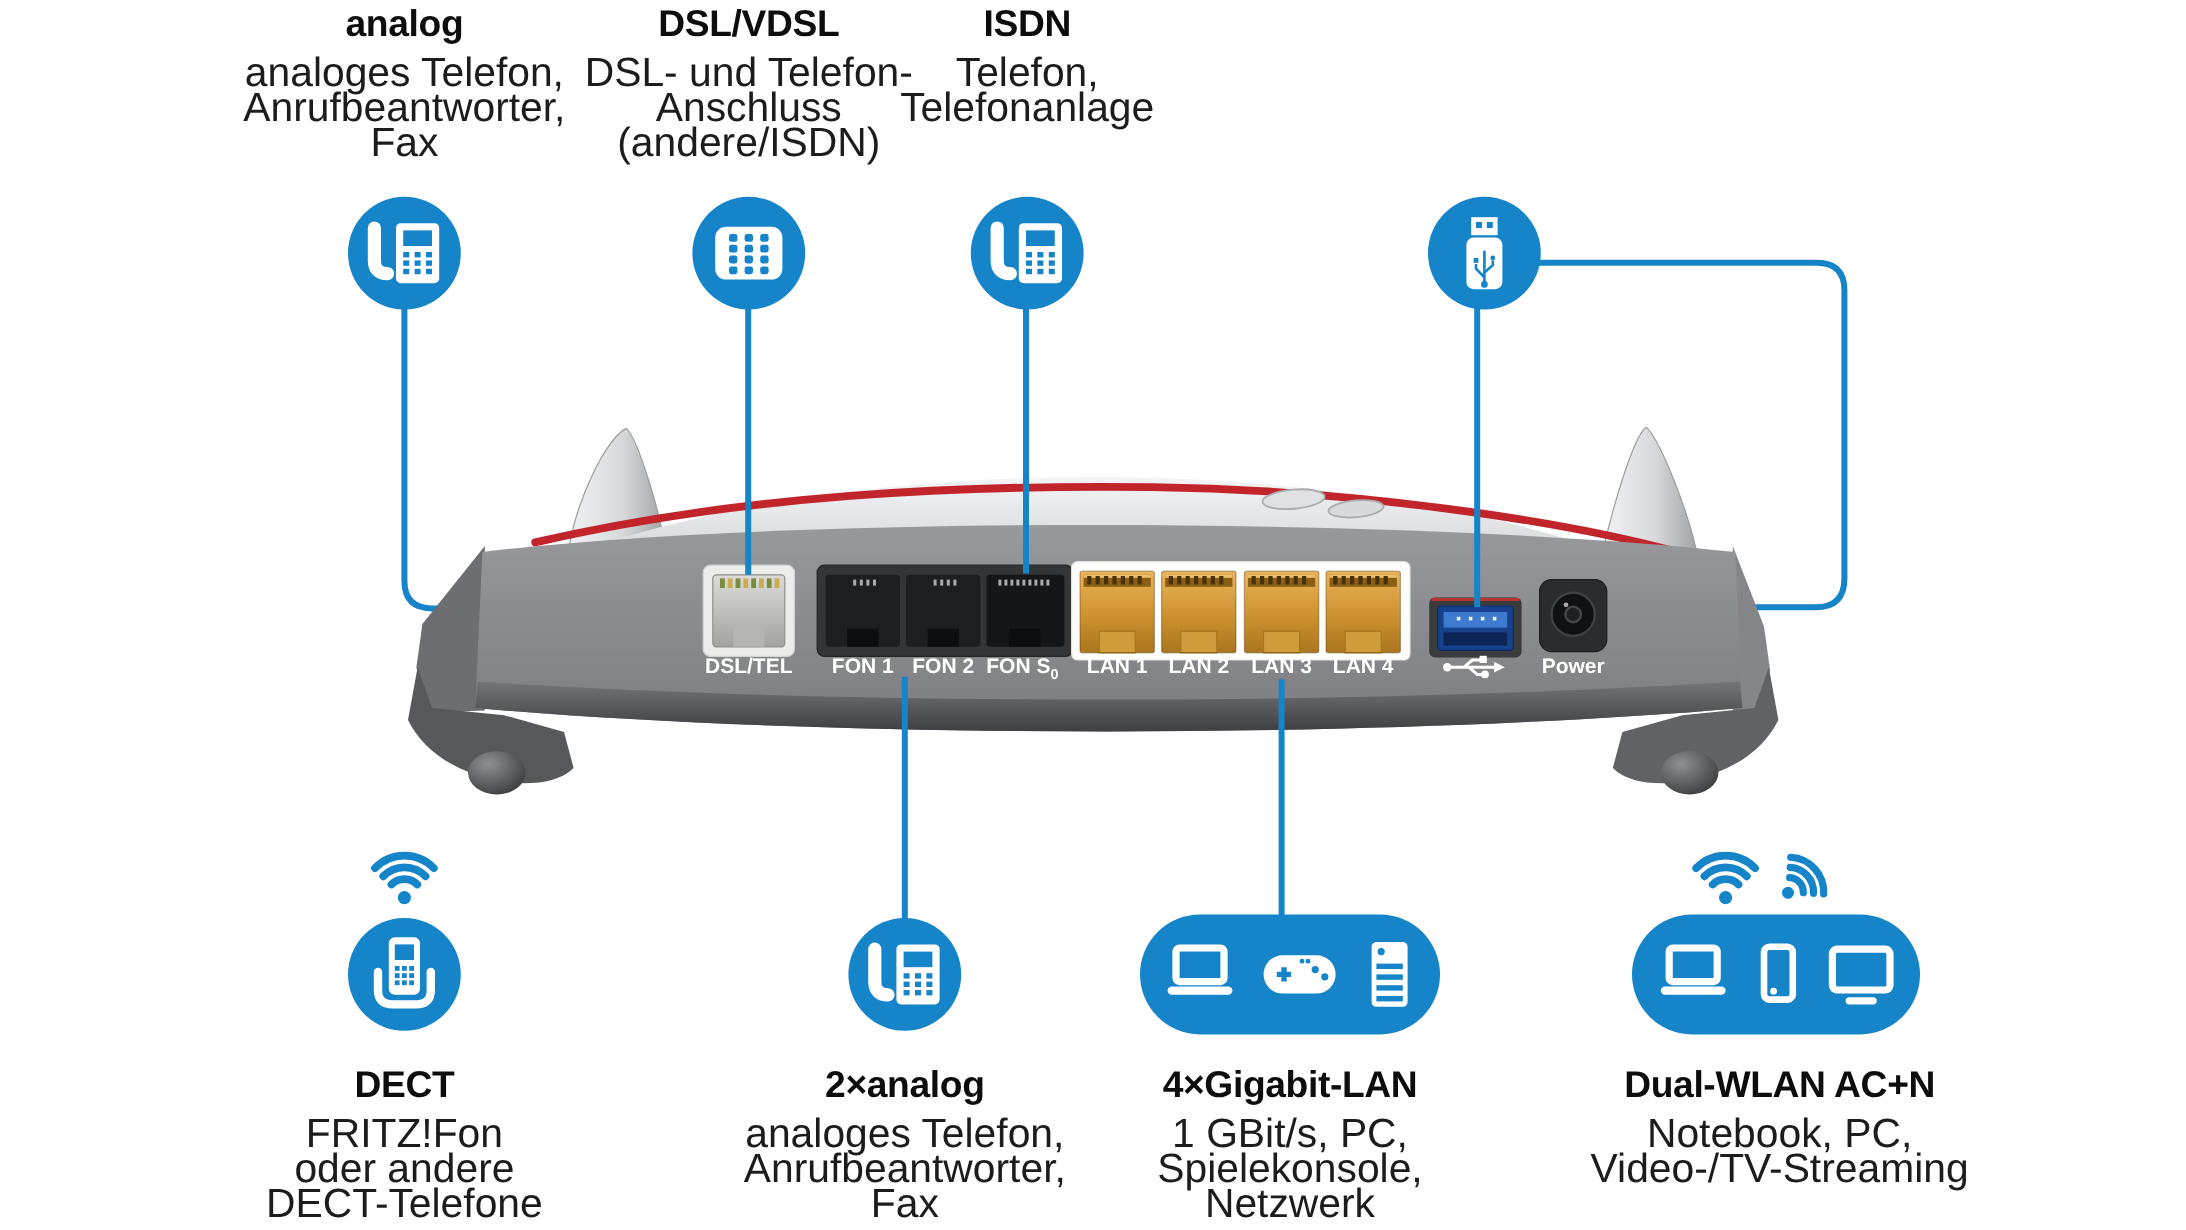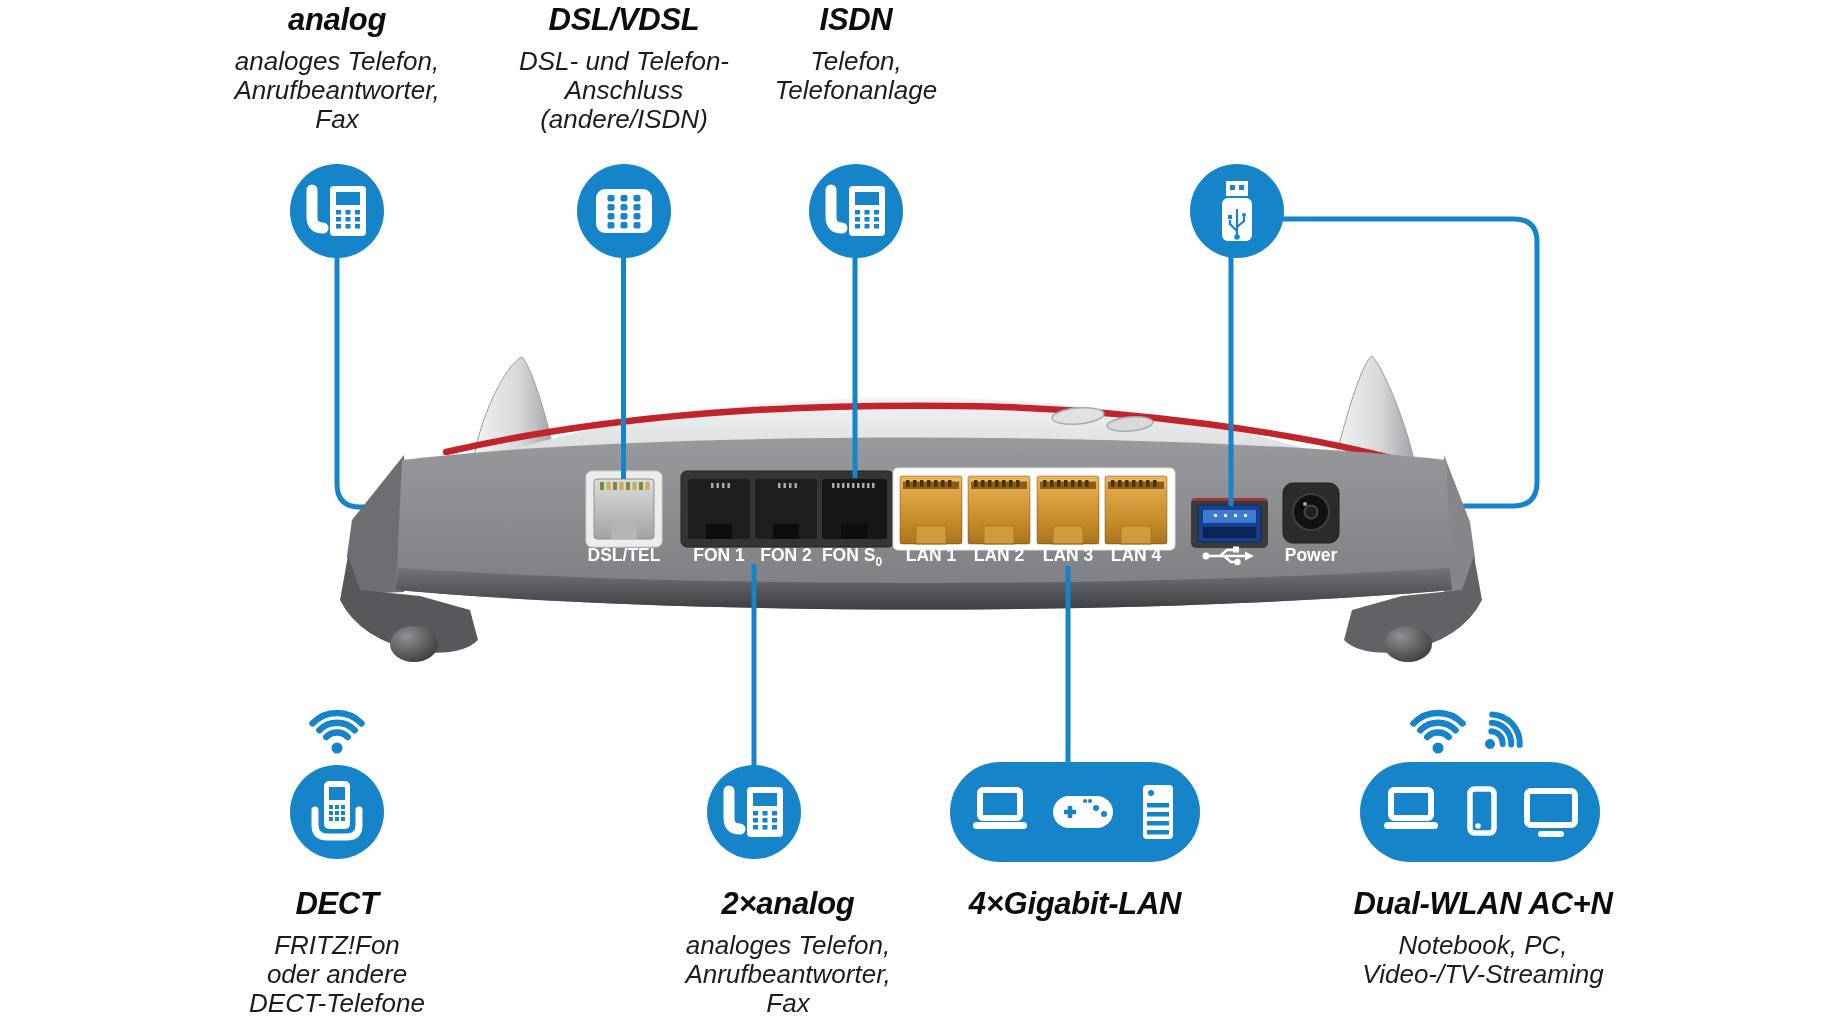--- a/index.html
+++ b/index.html
@@ -1,23 +1,23 @@
 <!DOCTYPE html>
 <html><head>
 <meta charset="utf-8">
 <style>
   html,body{margin:0;padding:0;background:#ffffff;}
   #canvas{
     position:relative;width:1822px;height:1025px;background:#ffffff;
     font-family:"Liberation Sans", sans-serif;overflow:hidden;
   }
   svg.layer{position:absolute;left:0;top:0;width:1822px;height:1025px;}
-  .col{position:absolute;text-align:center;color:#161616;transform:translateX(-50%);font-style:italic;}
+  .col{position:absolute;text-align:center;color:#161616;transform:translateX(-50%);}
   .col h2{margin:0;font-size:31px;font-weight:bold;color:#0d0d0d;letter-spacing:-0.3px;}
-  .col .desc{margin-top:9px;font-size:26px;line-height:29px;color:#1c1c1c;}
+  .col .desc{margin-top:9px;font-size:34px;line-height:29px;color:#1c1c1c;}
   .icon-circle{
     position:absolute;width:94px;height:94px;border-radius:50%;
     background:#1584c8;display:flex;align-items:center;justify-content:center;
   }
   .icon-pill{
     position:absolute;height:100px;border-radius:50px;background:#1584c8;
     display:flex;align-items:center;justify-content:center;gap:4px;
   }
   .wifi{position:absolute;}
 </style>
@@ -450,30 +450,35 @@
 </div>
 
 <div class="col" style="left:337px;top:886px;width:320px;">
   <h2>DECT</h2>
   <div class="desc">
     <div>FRITZ!Fon</div>
     <div>oder andere</div>
     <div>DECT-Telefone</div>
   </div>
 </div>
-<div class="col" style="left:788px;top:886px;width:360px;">
+<div class="col" style="left:754px;top:886px;width:360px;">
   <h2>2×analog</h2>
   <div class="desc">
     <div>analoges Telefon,</div>
     <div>Anrufbeantworter,</div>
     <div>Fax</div>
   </div>
 </div>
 <div class="col" style="left:1075px;top:886px;width:340px;">
   <h2>4×Gigabit-LAN</h2>
+  <div class="desc">
+    <div>1 GBit/s, PC,</div>
+    <div>Spielekonsole,</div>
+    <div>Netzwerk</div>
+  </div>
 </div>
 <div class="col" style="left:1483px;top:886px;width:380px;text-align:center;">
   <h2>Dual-WLAN AC+N</h2>
   <div class="desc">
     <div>Notebook, PC,</div>
     <div>Video-/TV-Streaming</div>
   </div>
 </div>
 
 </div>

